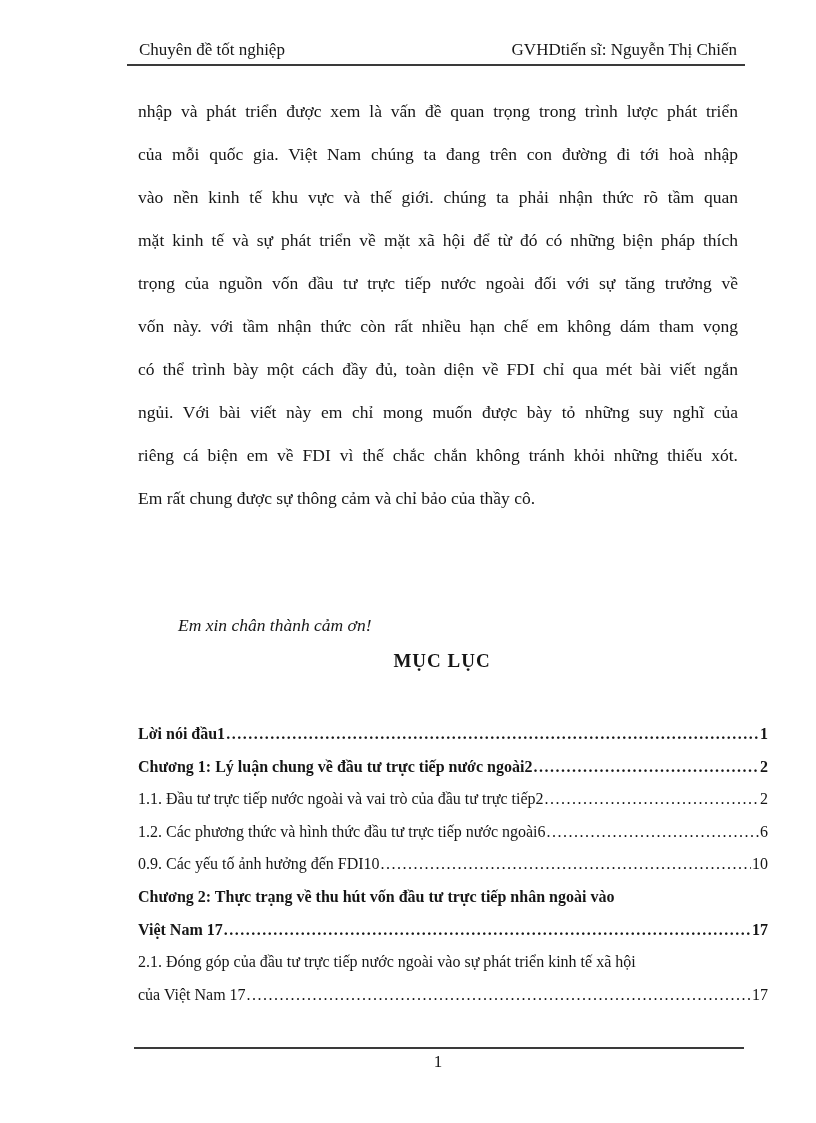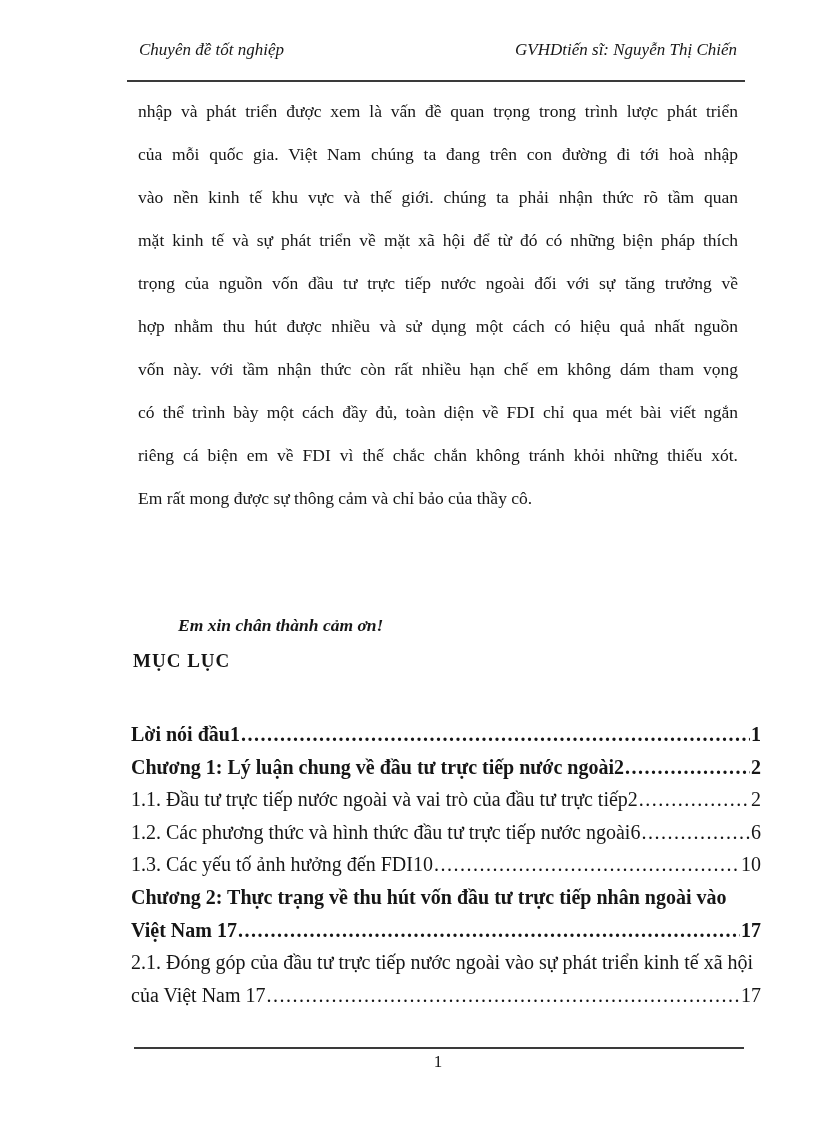--- a/index.html
+++ b/index.html
@@ -16,25 +16,24 @@
 
   
   .header {
     position: absolute;
     left: 127px;
     top: 38px;
     width: 618px;
     display: flex;
     justify-content: space-between;
     align-items: center;
-    font-style: italic;
     font-size: 17px;
     line-height: 24px;
     border-bottom: 2px solid #3a3a3a;
-    padding-bottom: 18px;
+    padding-bottom: 2px;
   }
   .header .h-left { padding-left: 12px; }
   .header .h-right { padding-right: 8px; }
 
   
   .paragraph {
     position: absolute;
     left: 138px;
     top: 90px;
     width: 600px;
@@ -50,43 +49,43 @@
   }
   .jline.first { text-indent: 48px; }
   .jline.last { text-align-last: left; }
 
   
   .thanks {
     position: absolute;
     left: 178px;
     top: 612px;
     font-size: 17.5px;
-    font-weight: bold;
+    font-weight: normal;
     font-style: italic;
     line-height: 26px;
   }
 
   
   .toc-title {
     position: absolute;
-    left: 133px;
+    left: 142px;
     top: 648px;
     width: 600px;
-    text-align: left;
+    text-align: center;
     font-size: 19px;
     font-weight: bold;
     letter-spacing: 1px;
     line-height: 26px;
   }
   .toc {
     position: absolute;
-    left: 131px;
+    left: 138px;
     top: 718px;
     width: 630px;
-    font-size: 20px;
+    font-size: 16px;
   }
   .toc-row {
     display: flex;
     align-items: baseline;
     height: 32.6px;
     line-height: 32.6px;
     overflow: hidden;
   }
   .toc-row .label { white-space: nowrap; flex: 0 0 auto; }
   .toc-row .dots {
@@ -129,25 +128,25 @@
     <span class="h-left">Chuyên đề tốt nghiệp</span>
     <span class="h-right">GVHDtiến sĩ: Nguyễn Thị Chiến</span>
   </div>
 
   <div class="paragraph">
     <div class="jline">nhập và phát triển được xem là vấn đề quan trọng trong trình lược phát triển</div>
     <div class="jline">của mỗi quốc gia. Việt Nam chúng ta đang trên con đường đi tới hoà nhập</div>
     <div class="jline">vào nền kinh tế khu vực và thế giới. chúng ta phải nhận thức rõ tầm quan</div>
     <div class="jline">mặt kinh tế và sự phát triển về mặt xã hội để từ đó có những biện pháp thích</div>
     <div class="jline">trọng của nguồn vốn đầu tư trực tiếp nước ngoài đối với sự tăng trưởng về</div>
-    <div class="jline">hợp nhằm thu hút được nhiều và sử dụng một cách có hiệu quả nhất nguồn</div>
     <div class="jline">vốn này. với tầm nhận thức còn rất nhiều hạn chế em không dám tham vọng</div>
     <div class="jline">có thể trình bày một cách đầy đủ, toàn diện về FDI chỉ qua mét bài viết ngắn</div>
+    <div class="jline">ngủi. Với bài viết này em chỉ mong muốn được bày tỏ những suy nghĩ của</div>
     <div class="jline">riêng cá biện em về FDI vì thế chắc chắn không tránh khỏi những thiếu xót.</div>
-    <div class="jline last">Em rất mong được sự thông cảm và chỉ bảo của thầy cô.</div>
+    <div class="jline last">Em rất chung được sự thông cảm và chỉ bảo của thầy cô.</div>
   </div>
 
   <div class="thanks">Em xin chân thành cảm ơn!</div>
 
   <div class="toc-title">MỤC LỤC</div>
 
   <div class="toc">
     <div class="toc-row bold">
       <span class="label">Lời nói đầu1</span>
       <span class="dots"></span>
@@ -162,21 +161,21 @@
       <span class="label">1.1. Đầu tư trực tiếp nước ngoài và vai trò của đầu tư trực tiếp2</span>
       <span class="dots"></span>
       <span class="pagenum">2</span>
     </div>
     <div class="toc-row">
       <span class="label">1.2. Các phương thức và hình thức đầu tư trực tiếp nước ngoài6</span>
       <span class="dots"></span>
       <span class="pagenum">6</span>
     </div>
     <div class="toc-row">
-      <span class="label">1.3. Các yếu tố ảnh hưởng đến FDI10</span>
+      <span class="label">0.9. Các yếu tố ảnh hưởng đến FDI10</span>
       <span class="dots"></span>
       <span class="pagenum">10</span>
     </div>
     <div class="toc-row bold">
       <span class="label">Chương 2: Thực trạng về thu hút vốn đầu tư trực tiếp nhân ngoài vào</span>
     </div>
     <div class="toc-row bold">
       <span class="label">Việt Nam 17</span>
       <span class="dots"></span>
       <span class="pagenum">17</span>

